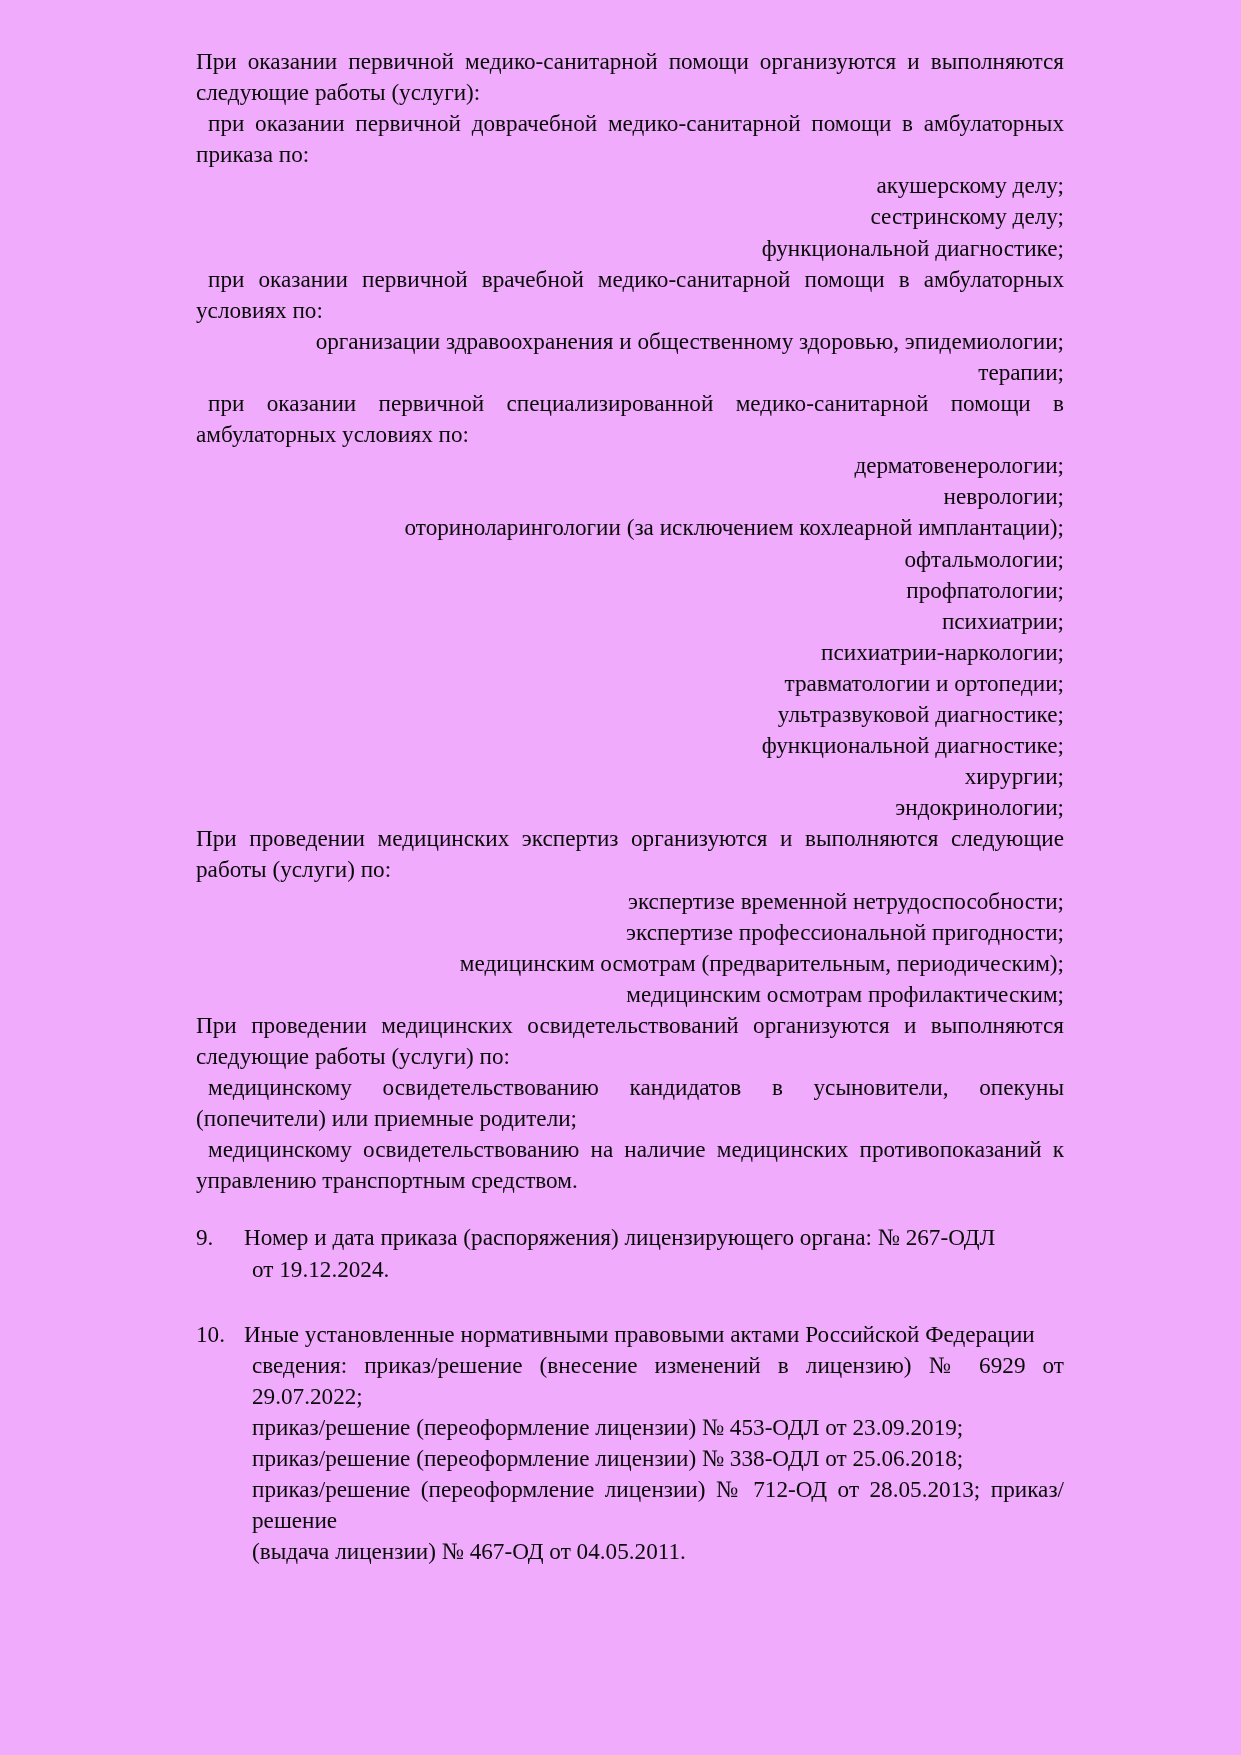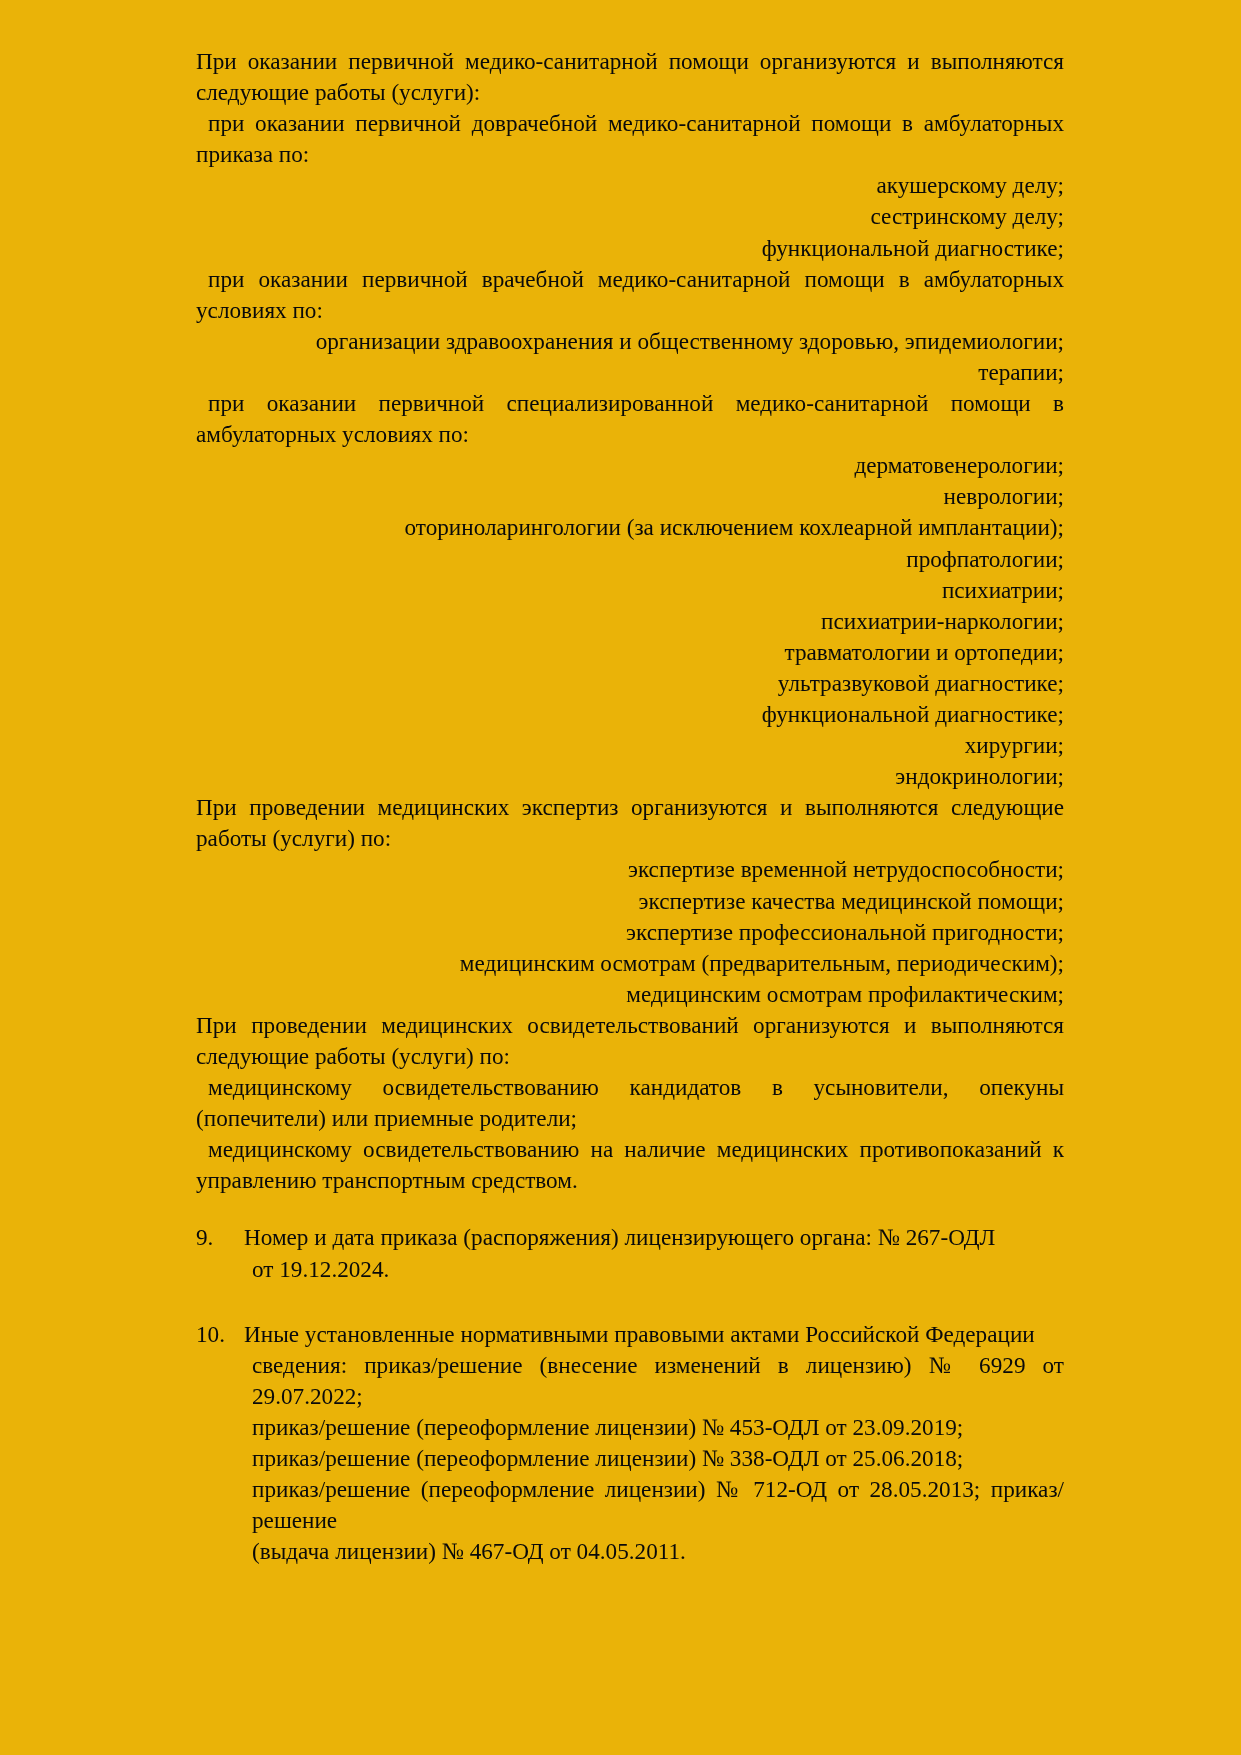--- a/index.html
+++ b/index.html
@@ -15,21 +15,21 @@
     color: #0a0a0a;
     overflow: hidden;
   }
 
   .page {
     position: absolute;
     left: 0;
     top: 0;
     width: 1241px;
     height: 1755px;
-    background: #eab308;
+    background: #f0abfc;
     text-decoration: underline;
   }
 
   .content {
     position: absolute;
     left: 196px;
     top: 46px;
     width: 868px;
   }
 
@@ -104,32 +104,32 @@
     <p class="p single ind2">функциональной диагностике;</p>
 
     <p class="p block ind1">при оказании первичной врачебной медико-санитарной помощи в амбулаторных условиях по:</p>
     <p class="p single ind2">организации здравоохранения и общественному здоровью, эпидемиологии;</p>
     <p class="p single ind2">терапии;</p>
 
     <p class="p block ind1">при оказании первичной специализированной медико-санитарной помощи в амбулаторных условиях по:</p>
     <p class="p single ind2">дерматовенерологии;</p>
     <p class="p single ind2">неврологии;</p>
     <p class="p single ind2">оториноларингологии (за исключением кохлеарной имплантации);</p>
+    <p class="p single ind2">офтальмологии;</p>
     <p class="p single ind2">профпатологии;</p>
     <p class="p single ind2">психиатрии;</p>
     <p class="p single ind2">психиатрии-наркологии;</p>
     <p class="p single ind2">травматологии и ортопедии;</p>
     <p class="p single ind2">ультразвуковой диагностике;</p>
     <p class="p single ind2">функциональной диагностике;</p>
     <p class="p single ind2">хирургии;</p>
     <p class="p single ind2">эндокринологии;</p>
 
     <p class="p block ind0">При проведении медицинских экспертиз организуются и выполняются следующие работы (услуги) по:</p>
     <p class="p single ind1">экспертизе временной нетрудоспособности;</p>
-    <p class="p single ind1">экспертизе качества медицинской помощи;</p>
     <p class="p single ind1">экспертизе профессиональной пригодности;</p>
 
     <p class="p single ind1">медицинским осмотрам (предварительным, периодическим);</p>
     <p class="p single ind1">медицинским осмотрам профилактическим;</p>
 
     <p class="p block ind0">При проведении медицинских освидетельствований организуются и выполняются следующие работы (услуги) по:</p>
     <p class="p block ind1">медицинскому освидетельствованию кандидатов в усыновители, опекуны (попечители) или приемные родители;</p>
     <p class="p block ind1">медицинскому освидетельствованию на наличие медицинских противопоказаний к управлению транспортным средством.</p>
 
     <div class="gap-md"></div>

